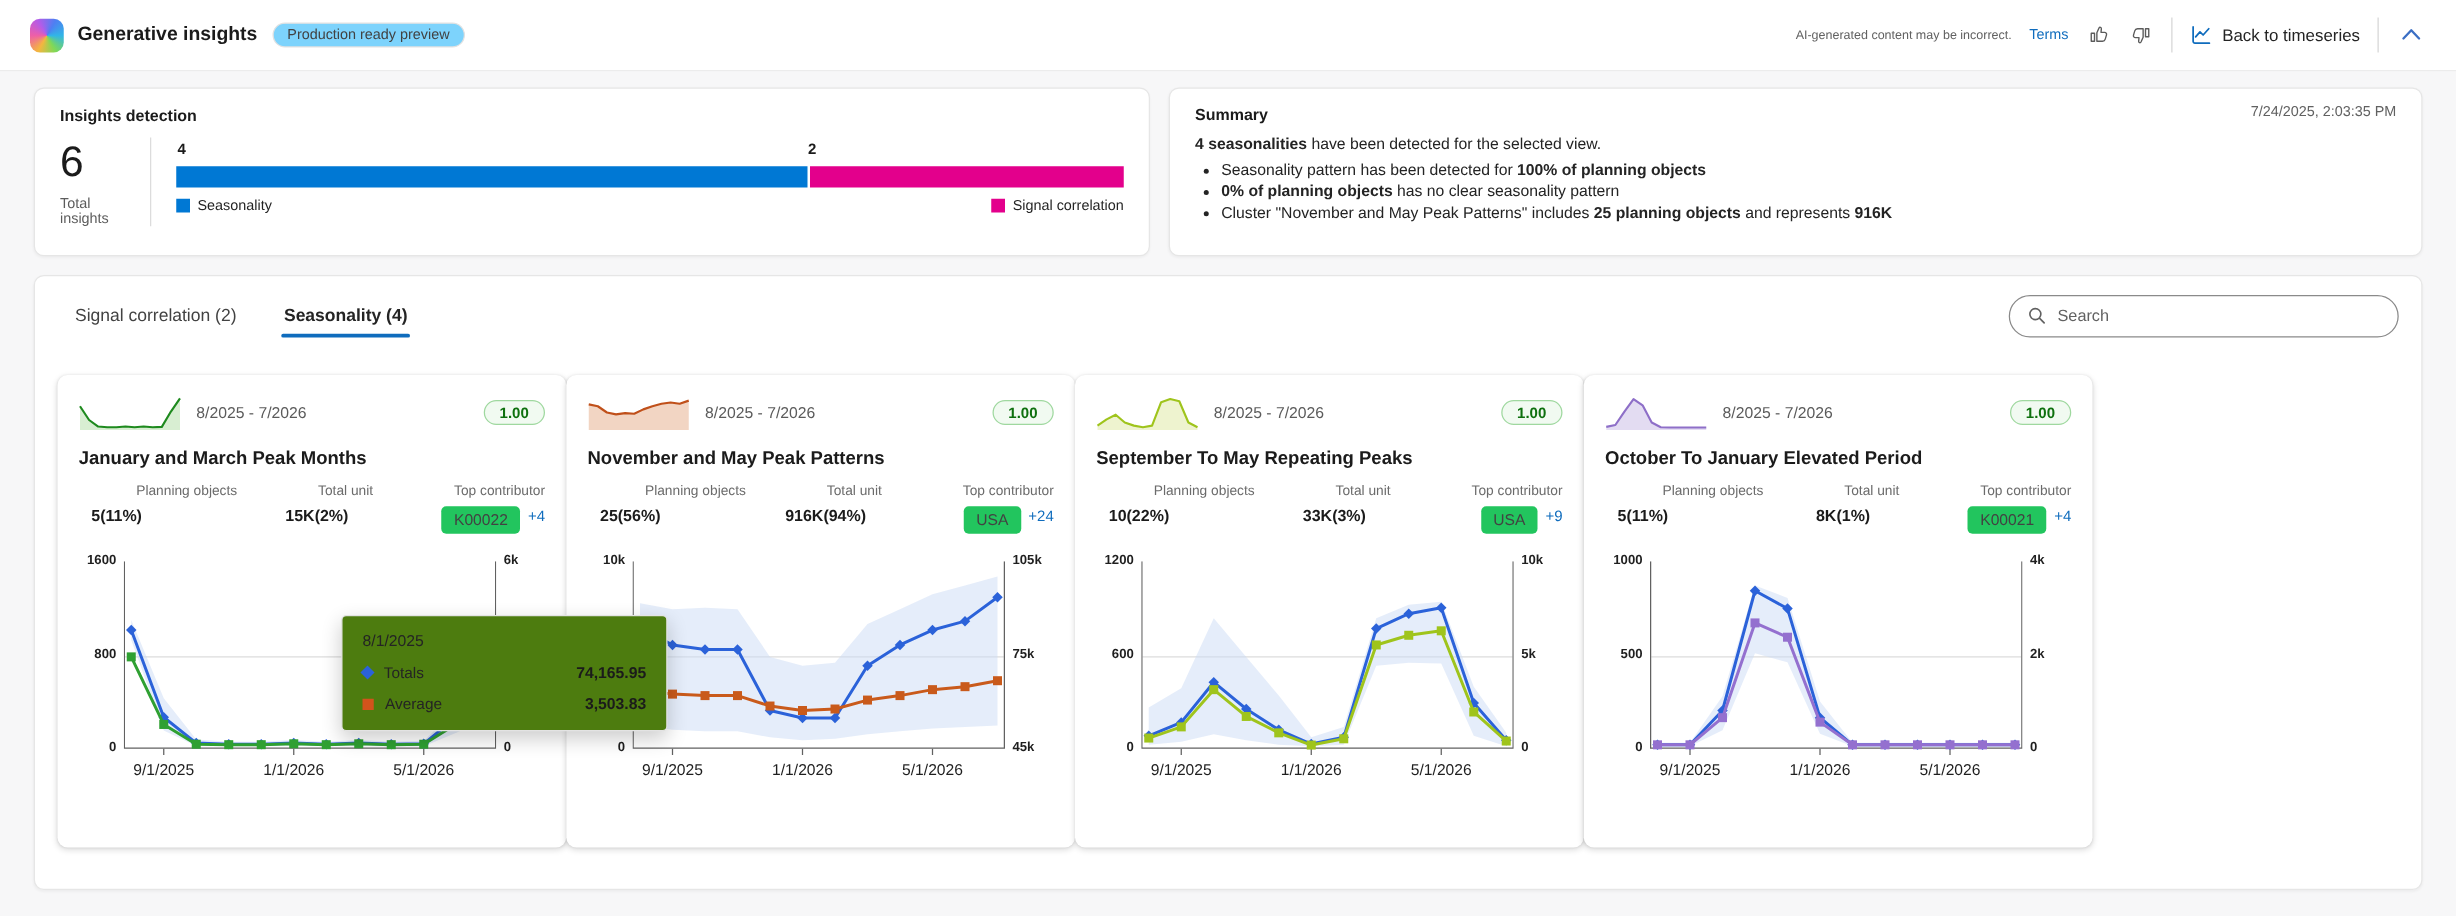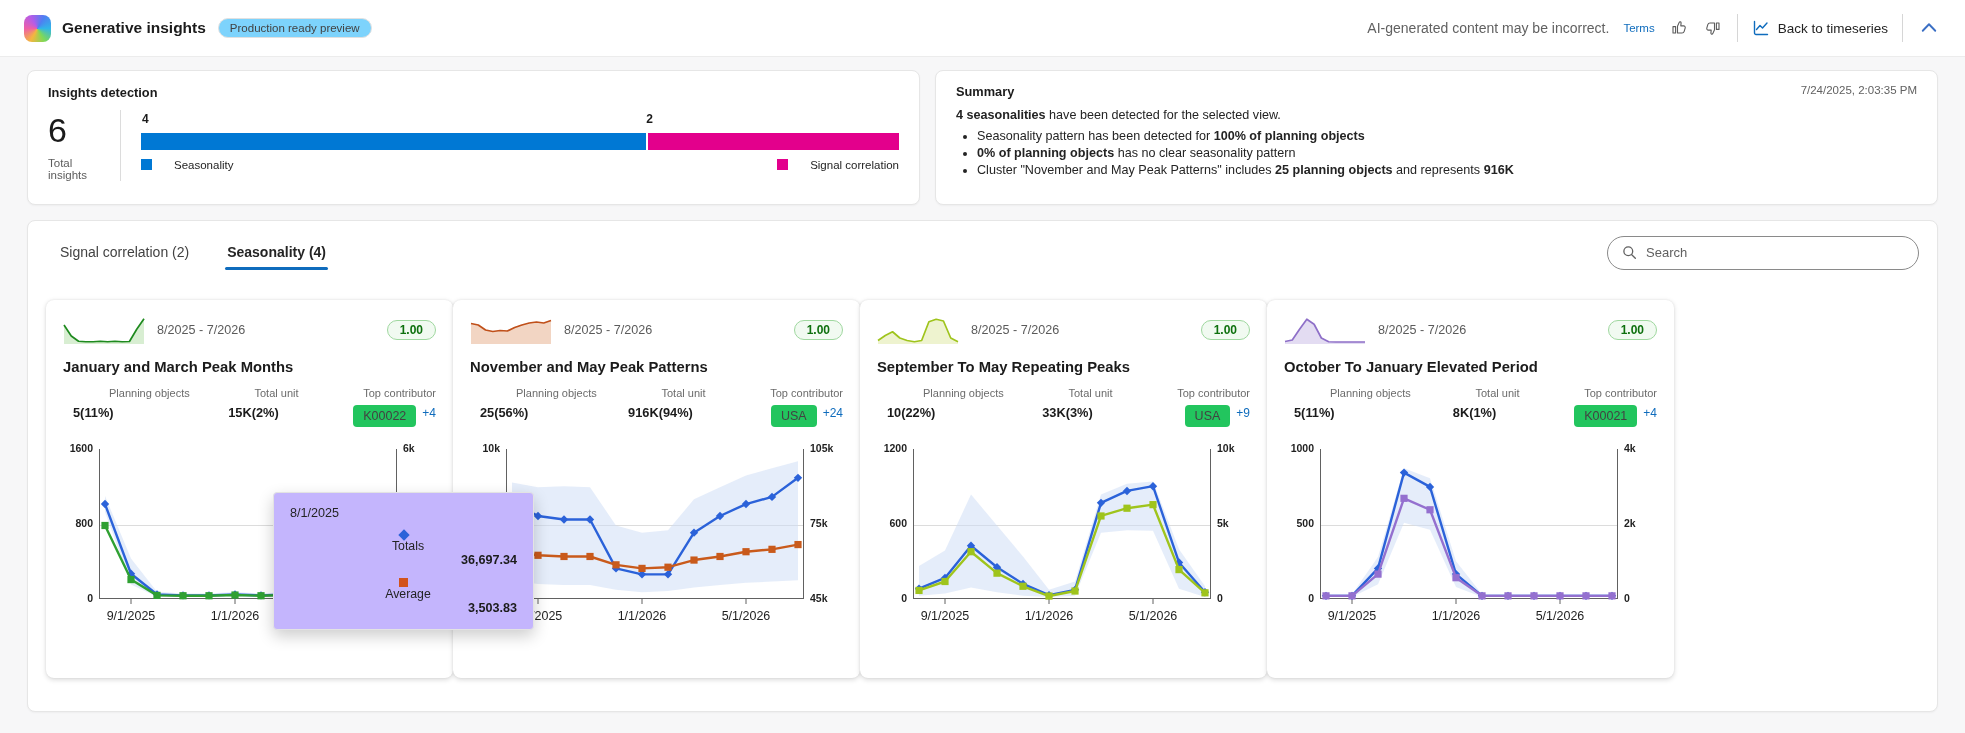--- a/index.html
+++ b/index.html
@@ -19,21 +19,21 @@
     width:27px; height:27px; border-radius:8px;
     background:conic-gradient(from 210deg,#f4b63f,#ee5fa7,#b45ce8,#4e7ff2,#31b6e7,#7ed957,#f4b63f);
     margin-right:11px; flex:none;
   }
   .app-title { font-size:15.5px; font-weight:700; color:#1b1b1b; }
   .preview-badge {
     margin-left:12px; background:#7dd3fc; border:1px solid #e1e1e1; color:#424242;
     font-size:11.5px; padding:3px 11px; border-radius:11px;
   }
   .topbar-right { margin-left:auto; display:flex; align-items:center; gap:14px; }
-  .disclaimer { color:#616161; font-size:14px; }
+  .disclaimer { color:#616161; font-size:10px; }
   .terms { color:#0f6cbd; font-size:11.5px; text-decoration:none; cursor:pointer; }
   .icon-btn { background:none; border:none; cursor:pointer; display:flex; align-items:center; padding:2px; }
   .vdiv { width:1px; height:28px; background:#d6d6d6; }
   .back-link { display:flex; align-items:center; gap:8px; color:#242424; font-size:13.5px; text-decoration:none; cursor:pointer; }
 
   
   .summary-row { display:flex; gap:15px; margin:13px 27px 0; }
   .panel-card {
     background:#fff; border:1px solid #e6e6e6; border-radius:8px;
     box-shadow:0 1px 2px rgba(0,0,0,.04);
@@ -43,21 +43,21 @@
   .insights-body { display:flex; margin-top:10px; }
   .total-block { width:66px; padding-top:2px; }
   .total-num { font-size:34px; font-weight:400; color:#1b1b1b; line-height:1.1; }
   .total-label { font-size:11.5px; color:#5c5c5c; margin-top:8px; }
   .ins-div { width:1px; background:#dcdcdc; margin:0 20px 0 6px; }
   .bar-area { flex:1; padding-top:2px; }
   .bar-wrap { position:relative; height:20px; }
   .bar-count { position:absolute; top:0; font-size:12px; font-weight:600; color:#1b1b1b; }
   .stackbar { display:flex; height:17px; margin-top:1px; }
   .legend-row { display:flex; justify-content:space-between; margin-top:9px; }
-  .legend-item { display:flex; align-items:flex-start; gap:22px; font-size:11.5px; color:#242424; }
+  .legend-item { display:flex; align-items:flex-start; gap:6px; font-size:11.5px; color:#242424; }
   .legend-swatch { width:11px; height:11px; flex:none; }
 
   .summary-card { flex:1; height:135px; padding:13px 20px; }
   .summary-head { display:flex; justify-content:space-between; align-items:flex-start; }
   .timestamp { font-size:11.5px; color:#616161; }
   .summary-intro { font-size:12.6px; margin-top:9px; color:#242424; }
   .summary-bullets { margin-top:7px; padding-left:21px; }
   .summary-bullets li { font-size:12.6px; margin:3px 0; color:#242424; }
 
   
@@ -116,25 +116,25 @@
   .ycol { position:relative; width:36px; height:150px; flex:none; }
   .ycol span { position:absolute; font-size:10.5px; font-weight:600; color:#1f1f1f; }
   .yleft span { right:6px; }
   .yright span { left:6px; }
   .yt0 { top:-7px; } .yt1 { top:68px; } .yt2 { top:143px; }
   .chart { width:298px; height:178px; flex:none; }
 
   
   .tooltip {
     position:absolute; left:227px; top:192px; width:261px; z-index:5;
-    background:#c4b5fd; border:1px solid #e3e3e3; border-radius:4px;
+    background:#4d7c0f; border:1px solid #e3e3e3; border-radius:4px;
     box-shadow:0 6px 16px rgba(0,0,0,.2); padding:13px 16px 14px;
   }
   .tt-date { font-size:12.6px; color:#242424; }
-  .tt-row { display:flex; align-items:center; margin-top:11px;flex-direction:column; }
+  .tt-row { display:flex; align-items:center; margin-top:11px; }
   .tt-marker-diamond { width:8px; height:8px; transform:rotate(45deg); flex:none; }
   .tt-marker-square { width:9px; height:9px; flex:none; }
   .tt-label { font-size:12.3px; color:#242424; margin-left:9px; }
   .tt-value { margin-left:auto; font-size:12.6px; font-weight:700; color:#1b1b1b; }
 </style>
 </head>
 <body>
 
 <header class="topbar">
   <div class="logo"></div>
@@ -547,21 +547,21 @@
             <span class="yt2">0</span>
           </div>
     </div>
   </article>
 <div class="tooltip">
       <div class="tt-date">8/1/2025</div>
       <div id="tt-rows">
           <div class="tt-row">
             <span class="tt-marker-diamond" style="background: rgb(43, 98, 217);"></span>
             <span class="tt-label">Totals</span>
-            <span class="tt-value">36,697.34</span>
+            <span class="tt-value">74,165.95</span>
           </div>
           <div class="tt-row">
             <span class="tt-marker-square" style="background: rgb(210, 83, 28);"></span>
             <span class="tt-label">Average</span>
             <span class="tt-value">3,503.83</span>
           </div>
         </div>
     </div>
     </div>
 </section>

